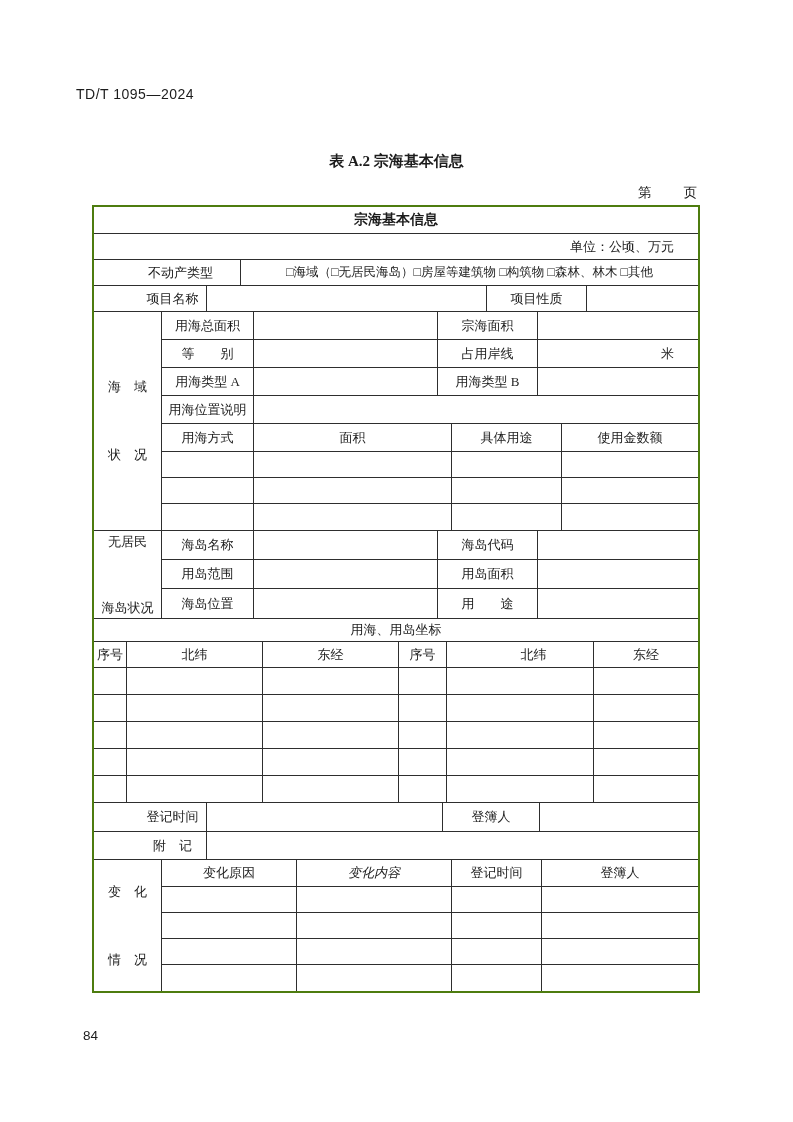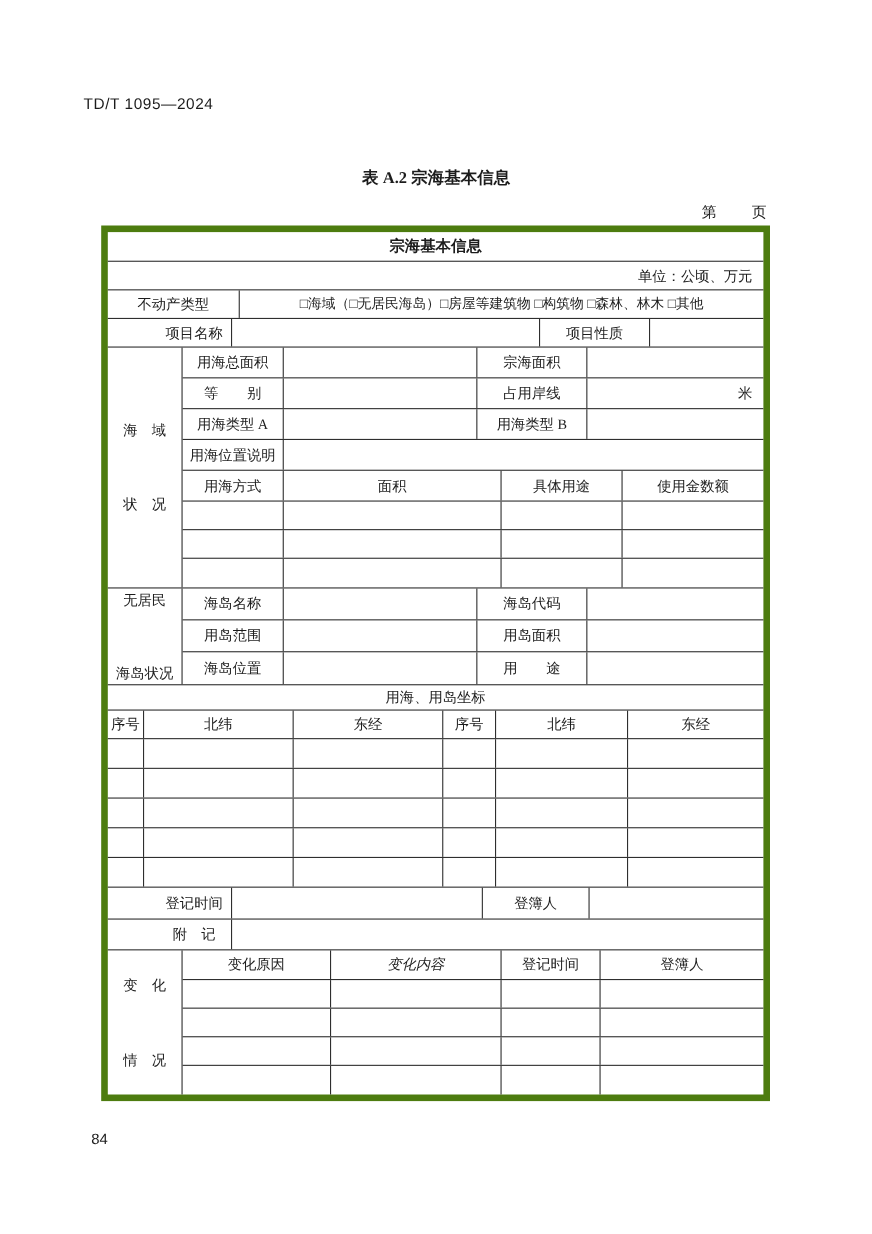--- a/index.html
+++ b/index.html
@@ -24,32 +24,32 @@
     font-size: 13.5px;
   }
   .page-indicator .gap { display: inline-block; width: 32px; }
   .page-number {
     position: absolute; left: 83px; top: 1028px;
     font-size: 13.5px; font-family: "Liberation Sans", "DejaVu Sans", sans-serif;
   }
 
   .sheet {
     position: absolute; left: 92px; top: 205px; width: 608px;
-    border: 6px solid #4d7c0f;
+    border: 2px solid #4d7c0f;
     font-size: 13px;
   }
   .row { display: flex; border-bottom: 1px solid #2e2e2e; }
   .sheet > .row:last-child, .sheet > .section:last-child { border-bottom: none; }
   .cell {
     border-right: 1px solid #2e2e2e;
     display: flex; align-items: center; justify-content: center;
     text-align: center; overflow: hidden; white-space: nowrap;
   }
   .cell:last-child { border-right: none; }
-  .cell.right { justify-content: flex-end; padding-right: 10px; }
+  .cell.right { justify-content: flex-end; padding-right: 24px; }
 
   .section { display: flex; border-bottom: 1px solid #2e2e2e; }
   .section > .side-label {
     width: 68px; flex: 0 0 68px;
     border-right: 1px solid #2e2e2e;
     display: flex; flex-direction: column;
     align-items: center; justify-content: center; gap: 24px;
   }
   .side-label span + span { margin-top: 26px; }
   .side-label.tight span + span { margin-top: 24px; }
@@ -58,21 +58,21 @@
 
   
   .h23 { height: 23px; } .h26 { height: 26px; } .h27 { height: 27px; }
   .h28 { height: 28px; } .h29 { height: 29px; }
 
   
   .w33 { flex: 0 0 33px; }  .w48 { flex: 0 0 48px; }
   .w68 { flex: 0 0 68px; margin-left: 45px; }  .w90 { flex: 0 0 90px; }
   .w92 { flex: 0 0 92px; }  .w97 { flex: 0 0 97px; }
   .w100 { flex: 0 0 100px; } .w110 { flex: 0 0 110px; }
-  .w120 { flex: 0 0 120px; } .w135 { flex: 0 0 135px; }
+  .w120 { flex: 0 0 120px; margin-left: 27px; } .w135 { flex: 0 0 135px; }
   .w136 { flex: 0 0 136px; } .w155 { flex: 0 0 155px; font-style: italic; }
   .w158 { flex: 0 0 158px; } .w160 { flex: 0 0 160px; }
   .w198 { flex: 0 0 198px; } .w280 { flex: 0 0 280px; }
   .grow { flex: 1 1 auto; }
   .title-cell { font-size: 14px; font-weight: bold; }
   .options-cell { font-size: 12.5px; }
 </style>
 </head>
 <body>
 

